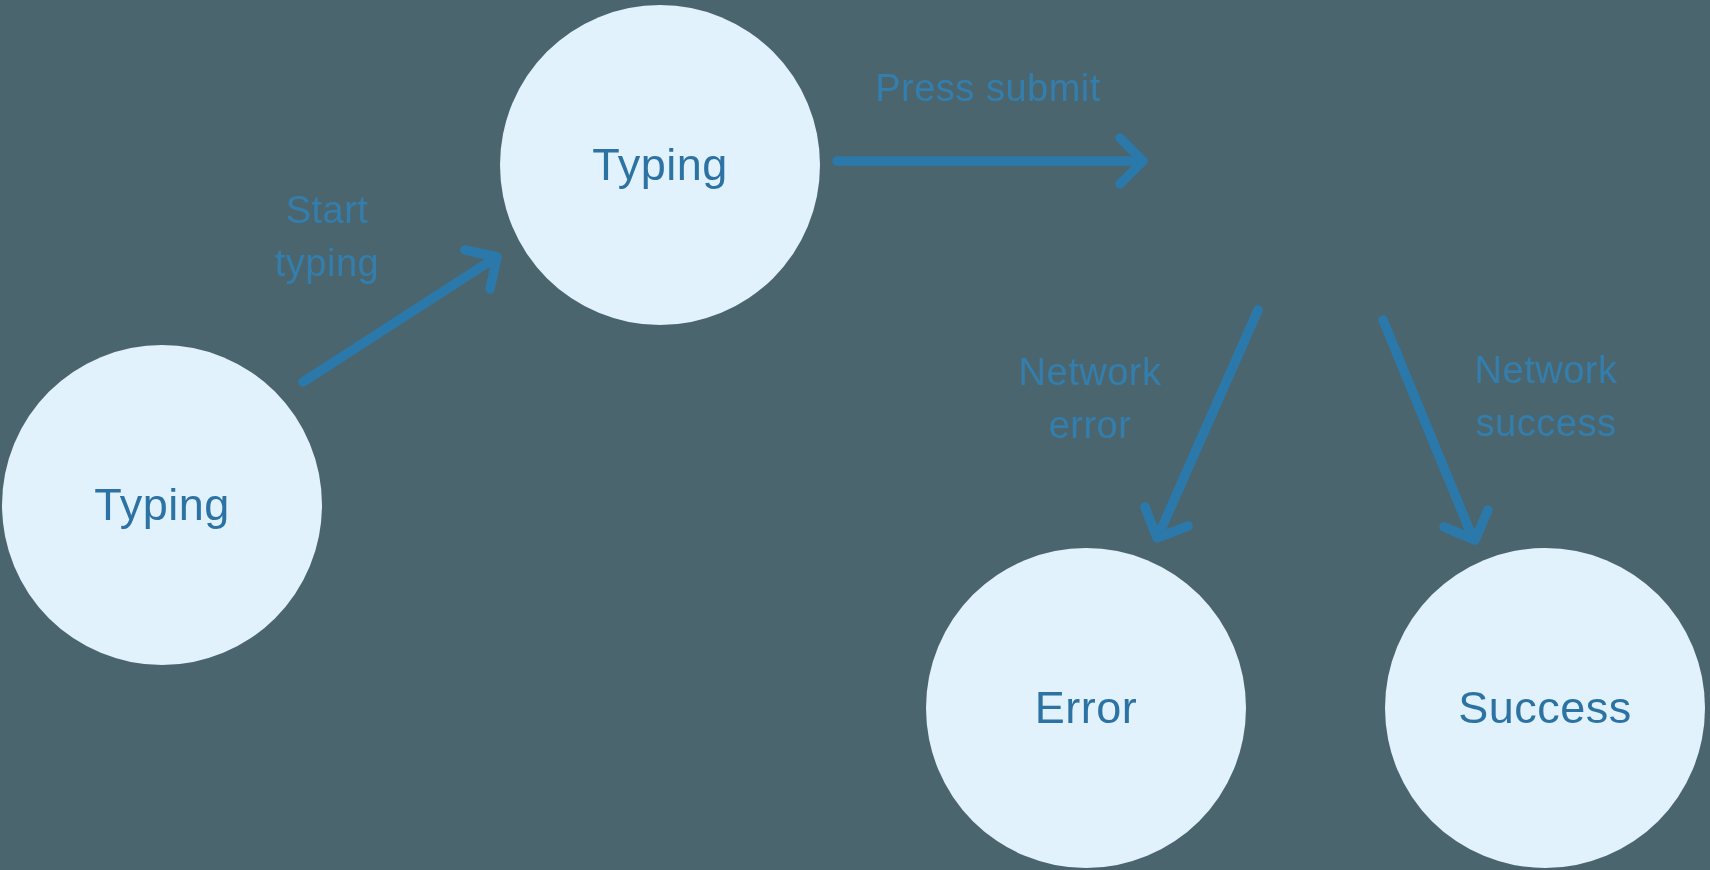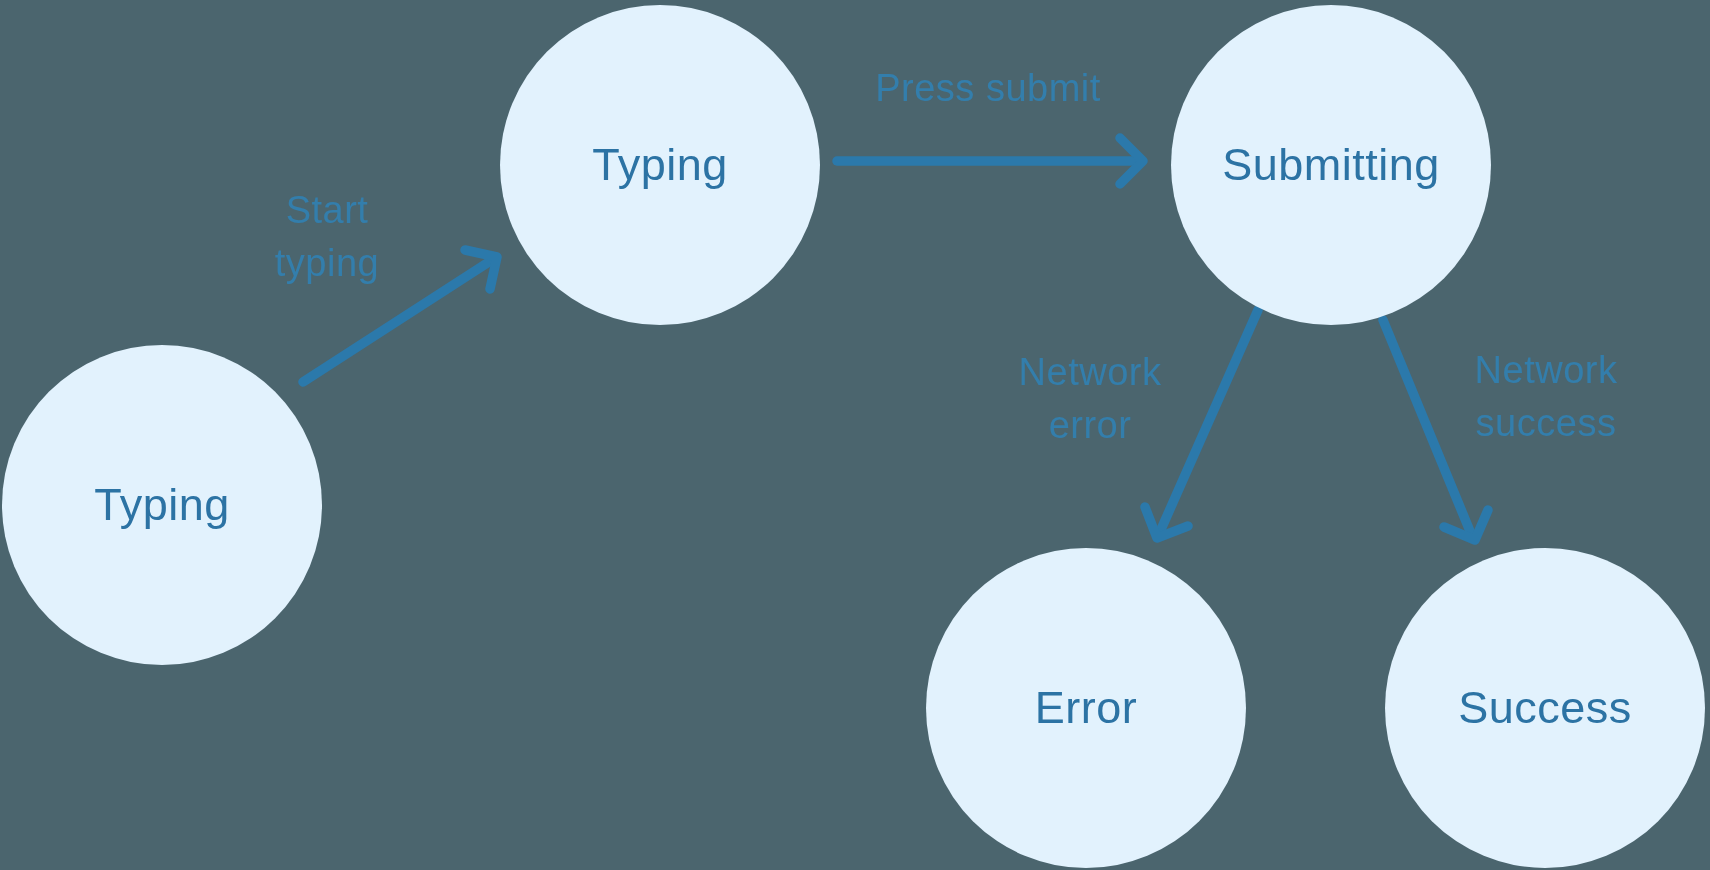--- a/index.html
+++ b/index.html
@@ -85,23 +85,20 @@
   </svg>
 
   <div class="node" style="left:2px; top:345px;">
     <span class="node-label">Typing</span>
   </div>
 
   <div class="node" style="left:500px; top:5px;">
     <span class="node-label">Typing</span>
   </div>
 
-  <div class="node" style="left:1171px; top:5px;">
-    <span class="node-label">Submitting</span>
-  </div>
 
   <div class="node" style="left:926px; top:548px;">
     <span class="node-label">Error</span>
   </div>
 
   <div class="node" style="left:1385px; top:548px;">
     <span class="node-label">Success</span>
   </div>
 
   <div class="transition-label" style="left:217px; top:184px;">

